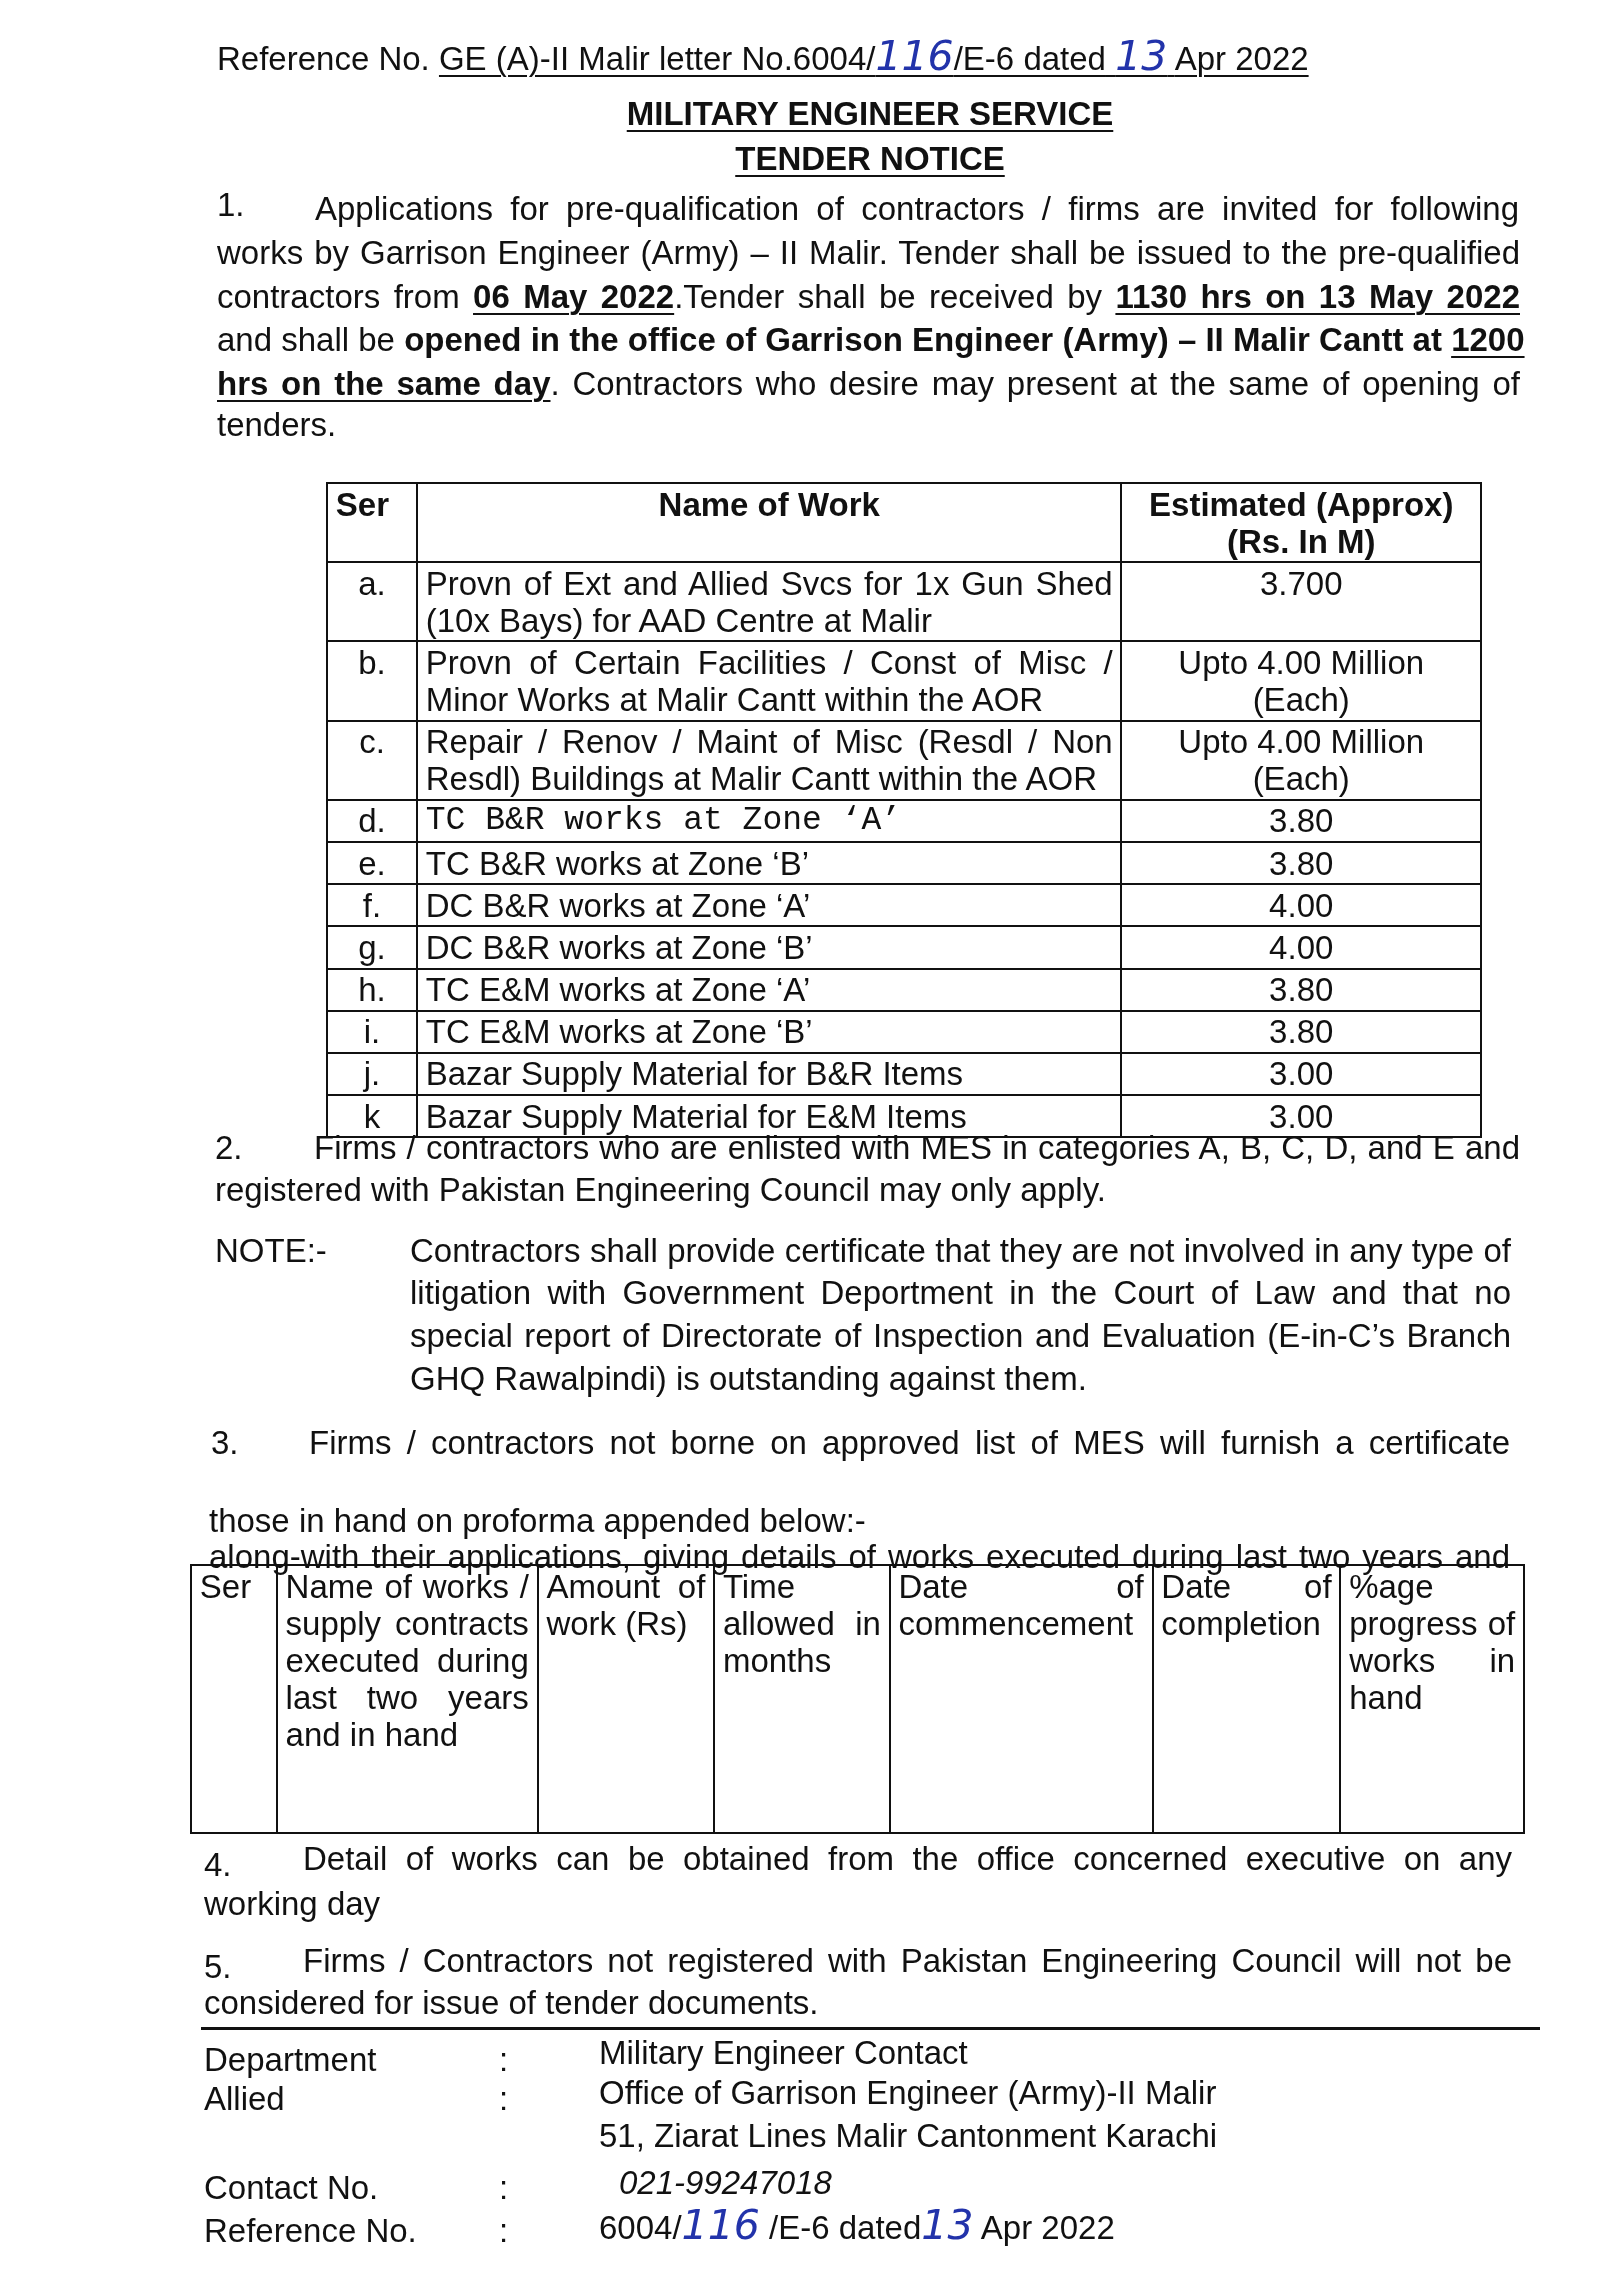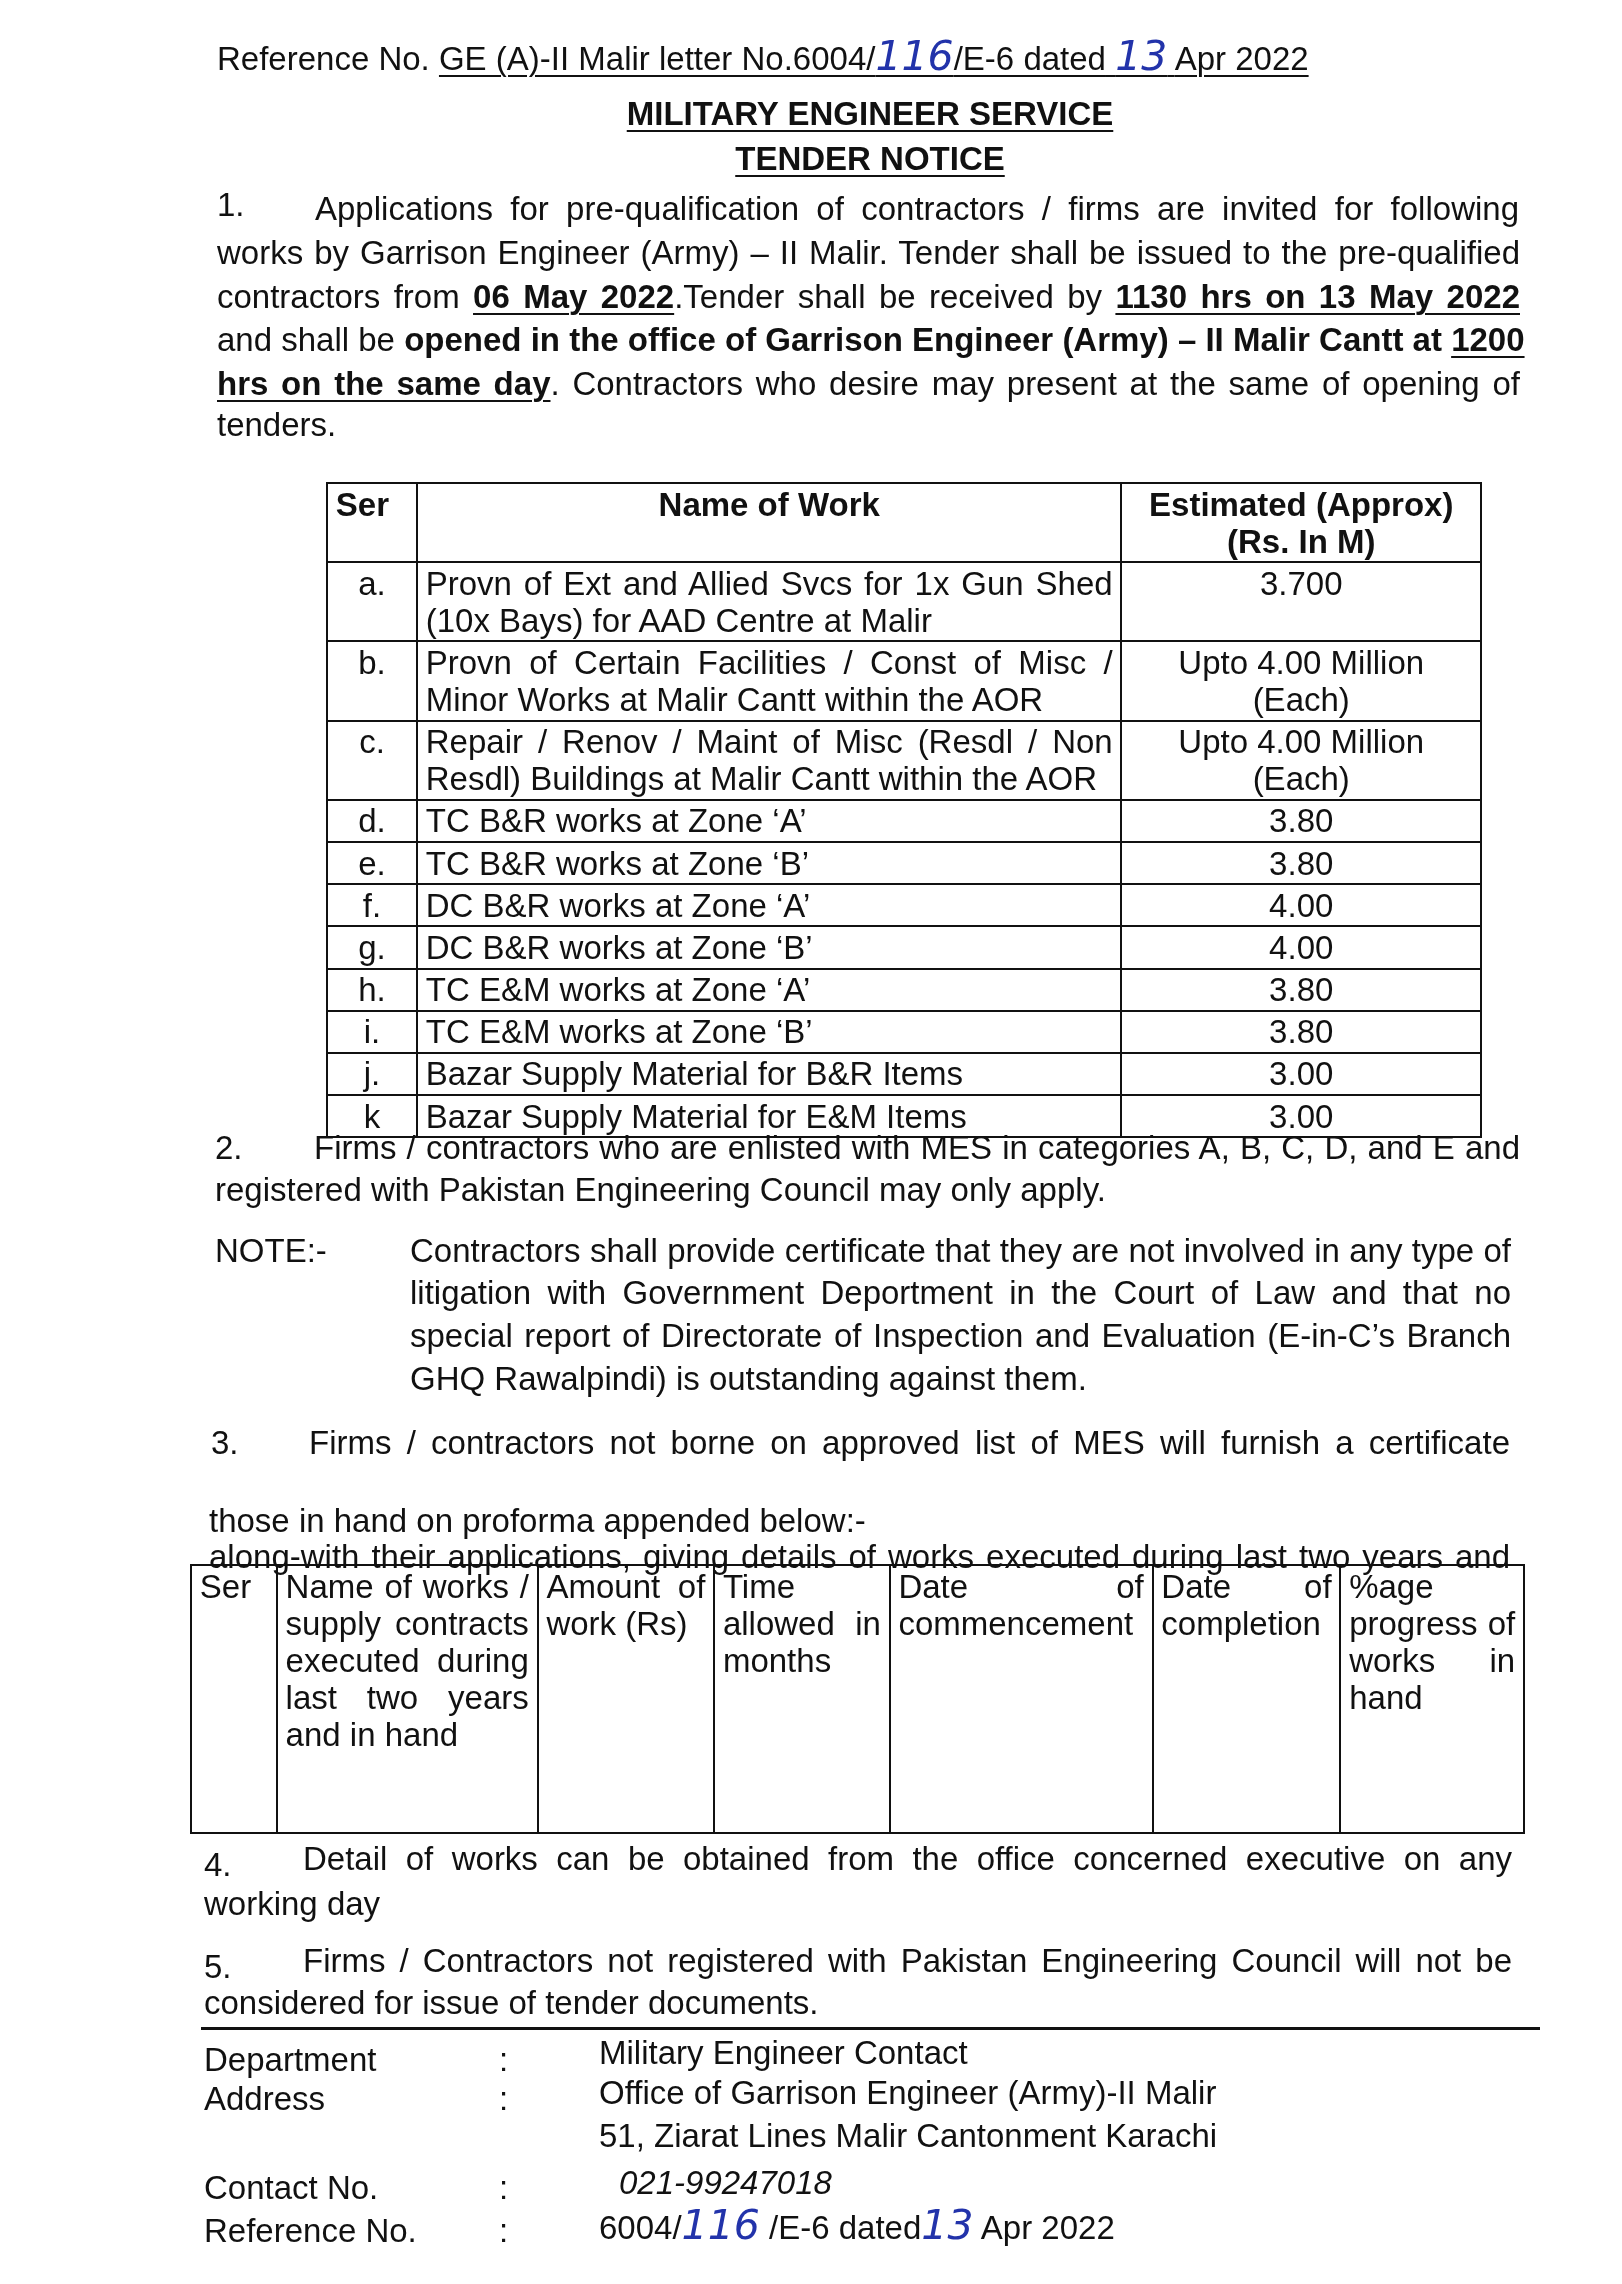--- a/index.html
+++ b/index.html
@@ -74,21 +74,21 @@
         <td class="name" style="text-align: justify;">Provn of Certain Facilities / Const of Misc / Minor Works at Malir Cantt within the AOR</td>
         <td class="val">Upto 4.00 Million (Each)</td>
       </tr>
       <tr>
         <td class="ser">c.</td>
         <td class="name" style="text-align: justify;">Repair / Renov / Maint of Misc (Resdl / Non Resdl) Buildings at Malir Cantt within the AOR</td>
         <td class="val">Upto 4.00 Million (Each)</td>
       </tr>
       <tr>
         <td class="ser">d.</td>
-        <td class="name" style="text-align: justify;">TC B&amp;R works at Zone ‘A’</td>
+        <td class="name" style="text-align: justify; font-family: Liberation Mono, monospace;">TC B&amp;R works at Zone ‘A’</td>
         <td class="val">3.80</td>
       </tr>
       <tr>
         <td class="ser">e.</td>
         <td class="name" style="text-align: justify;">TC B&amp;R works at Zone ‘B’</td>
         <td class="val">3.80</td>
       </tr>
       <tr>
         <td class="ser">f.</td>
         <td class="name" style="text-align: justify;">DC B&amp;R works at Zone ‘A’</td>
@@ -168,21 +168,21 @@
 <div class="just" style="left:303px; width:1209px; top:1939px;">Firms / Contractors not registered with Pakistan Engineering Council will not be</div>
 <div class="line" style="left:204px; top:1981px;">considered for issue of tender documents.</div>
 
 <div class="rule" style="left:201px; width:1339px; top:2027px;"></div>
 
 <div>
   <span class="line" style="left:204px; top:2038px;">Department</span>
   <span class="line" style="left:499px; top:2038px;">:</span>
   <span class="line" style="left:599px; top:2031px;">Military Engineer Contact</span>
 
-  <span class="line" style="left:204px; top:2077px;">Address</span>
+  <span class="line" style="left:204px; top:2077px;">Allied</span>
   <span class="line" style="left:499px; top:2077px;">:</span>
   <span class="line" style="left:599px; top:2071px;">Office of Garrison Engineer (Army)-II Malir</span>
   <span class="line" style="left:599px; top:2114px;">51, Ziarat Lines Malir Cantonment Karachi</span>
 
   <span class="line" style="left:204px; top:2166px;">Contact No.</span>
   <span class="line" style="left:499px; top:2166px;">:</span>
   <span class="line" style="left:619px; top:2161px;font-style:italic;">021-99247018</span>
 
   <span class="line" style="left:204px; top:2209px;">Reference No.</span>
   <span class="line" style="left:499px; top:2209px;">:</span>

